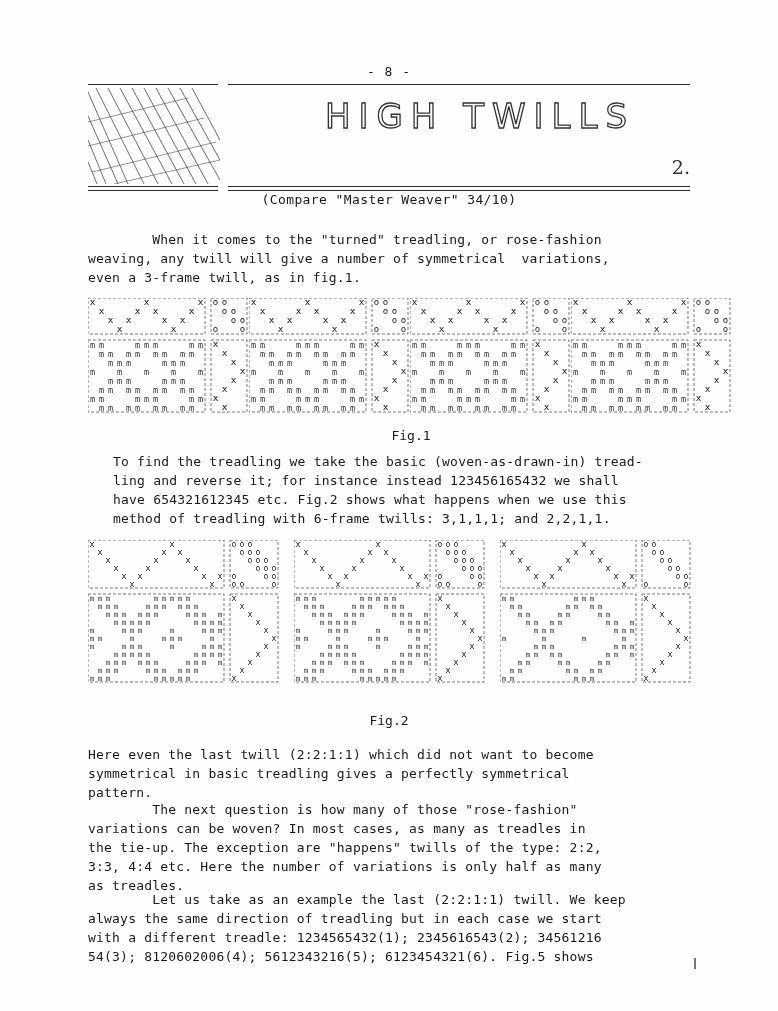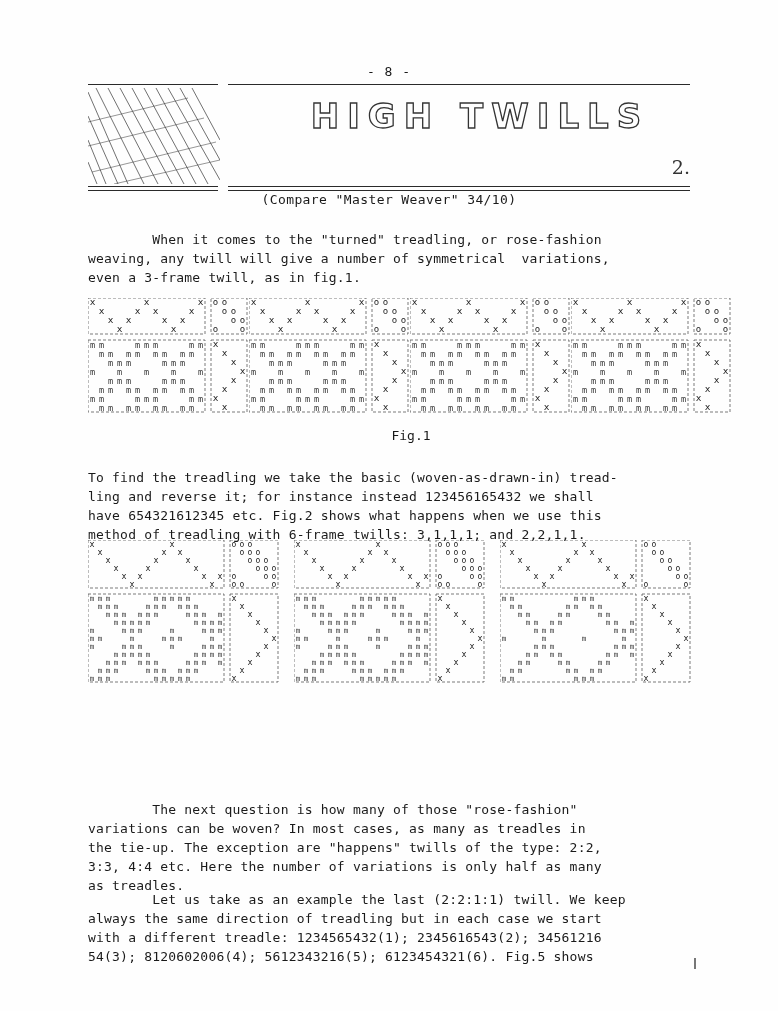--- a/index.html
+++ b/index.html
@@ -56,21 +56,21 @@
   .title {
     position: absolute;
     left: 270px;
     top: 96px;
     width: 420px;
     text-align: center;
     font-family: "DejaVu Sans", sans-serif;
     font-size: 34px;
     letter-spacing: 8px;
     color: #333;
-    font-weight: bold;
+    font-weight: normal;
   }
   .title .outline {
     color: transparent;
     -webkit-text-stroke: 1.3px #333;
     text-shadow: none;
   }
   .issue-mark {
     position: absolute;
     right: 88px;
     top: 156px;
@@ -92,21 +92,21 @@
   .para {
     position: absolute;
     left: 88px;
     width: 604px;
     font-size: 13px;
     line-height: 19px;
     letter-spacing: 0.2px;
     white-space: pre-wrap;
   }
   #para1 { top: 230px; }
-  #para2 { top: 468px; }
+  #para2 { top: 452px; margin-left: 25px; }
   #para3 { top: 745px; }
   #para4 { top: 800px; }
   #para5 { top: 890px; }
 
   
   .figrow {
     position: absolute;
     left: 88px;
     width: 604px;
     display: flex;
@@ -970,21 +970,25 @@
           <text x="92" y="132.88" font-family="&quot;DejaVu Sans Mono&quot;, monospace" font-size="7.6" fill="#222" text-anchor="middle" opacity="0.9">m</text>
           <text x="100" y="132.88" font-family="&quot;DejaVu Sans Mono&quot;, monospace" font-size="7.6" fill="#222" text-anchor="middle" opacity="0.9">m</text>
           <text x="4" y="140.88" font-family="&quot;DejaVu Sans Mono&quot;, monospace" font-size="7.6" fill="#222" text-anchor="middle" opacity="0.9">m</text>
           <text x="12" y="140.88" font-family="&quot;DejaVu Sans Mono&quot;, monospace" font-size="7.6" fill="#222" text-anchor="middle" opacity="0.9">m</text>
           <text x="76" y="140.88" font-family="&quot;DejaVu Sans Mono&quot;, monospace" font-size="7.6" fill="#222" text-anchor="middle" opacity="0.9">m</text>
           <text x="84" y="140.88" font-family="&quot;DejaVu Sans Mono&quot;, monospace" font-size="7.6" fill="#222" text-anchor="middle" opacity="0.9">m</text>
           <text x="92" y="140.88" font-family="&quot;DejaVu Sans Mono&quot;, monospace" font-size="7.6" fill="#222" text-anchor="middle" opacity="0.9">m</text>
         </svg>
       </div>
   </div>
-
+  <div class="fig-caption" id="figcap2">Fig.2</div>
+
+  <div class="para" id="para3">Here even the last twill (2:2:1:1) which did not want to become
+symmetrical in basic treadling gives a perfectly symmetrical
+pattern.</div>
   <div class="para" id="para4">        The next question is how many of those "rose-fashion"
 variations can be woven? In most cases, as many as treadles in
 the tie-up. The exception are "happens" twills of the type: 2:2,
 3:3, 4:4 etc. Here the number of variations is only half as many
 as treadles.</div>
   <div class="para" id="para5">        Let us take as an example the last (2:2:1:1) twill. We keep
 always the same direction of treadling but in each case we start
 with a different treadle: 1234565432(1); 2345616543(2); 34561216
 54(3); 8120602006(4); 5612343216(5); 6123454321(6). Fig.5 shows</div>
 

